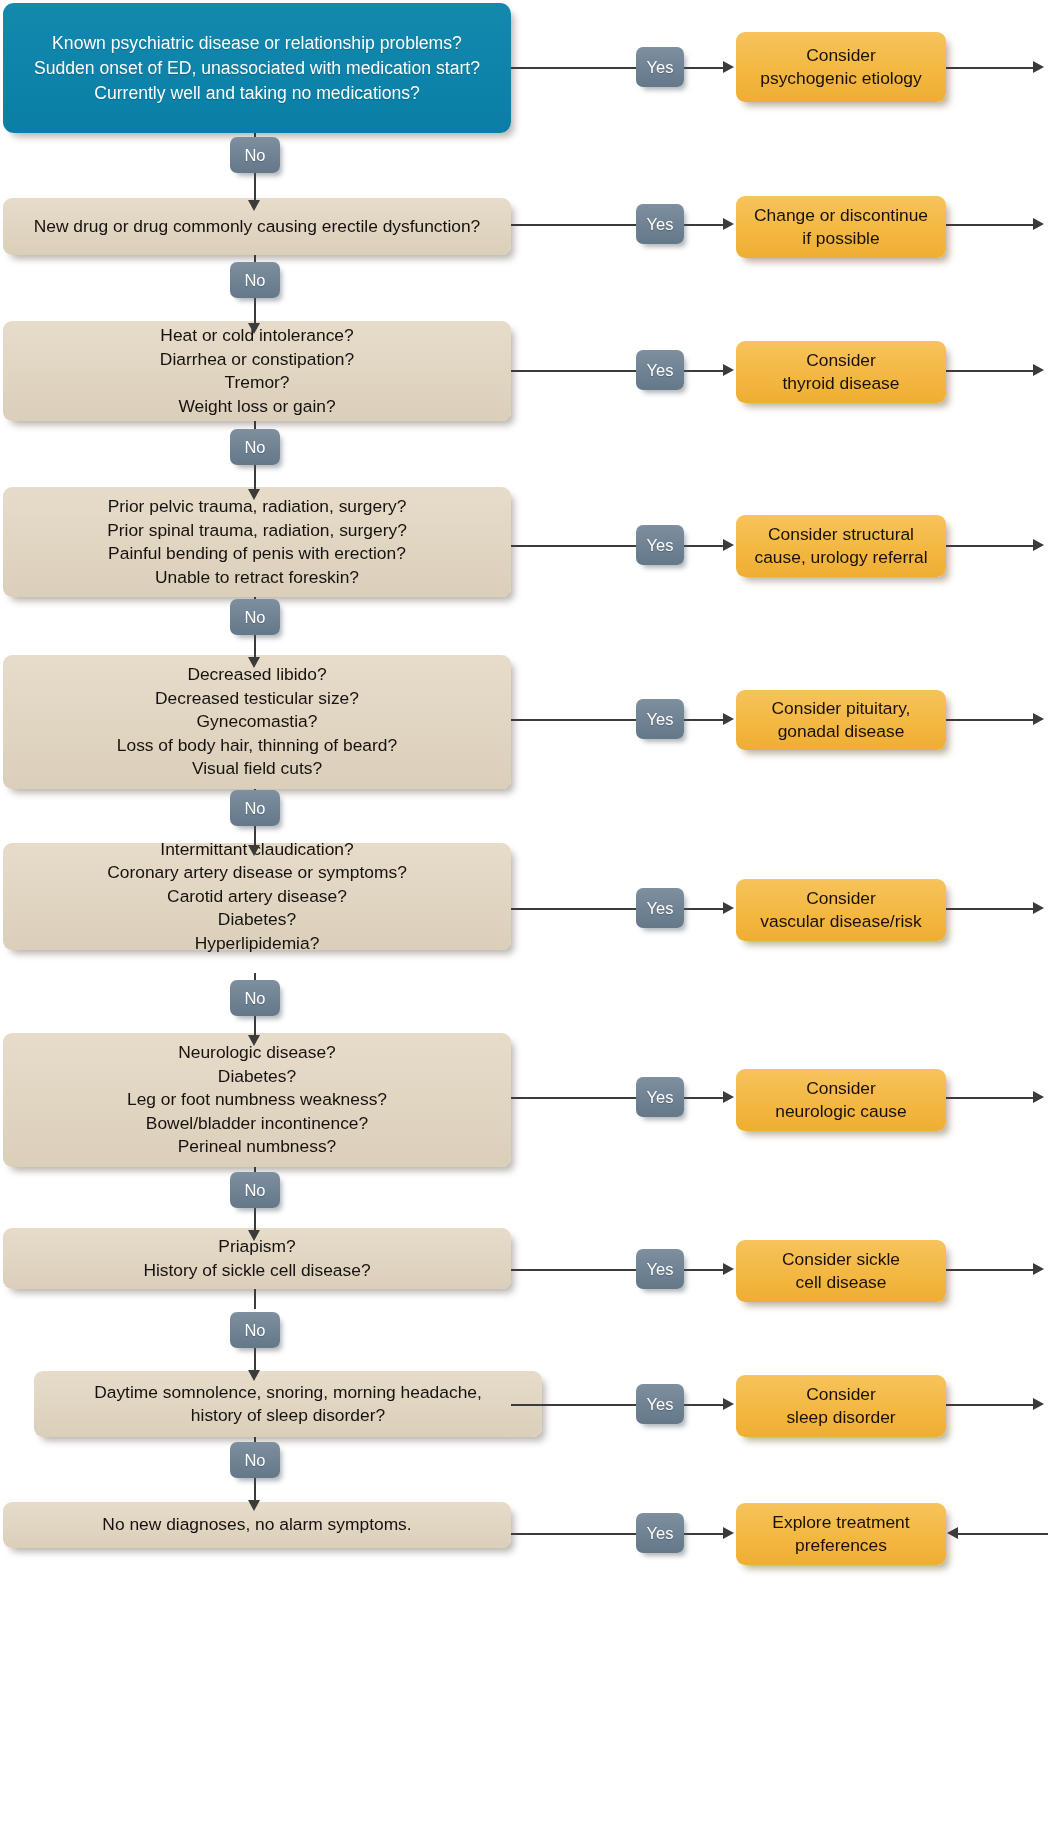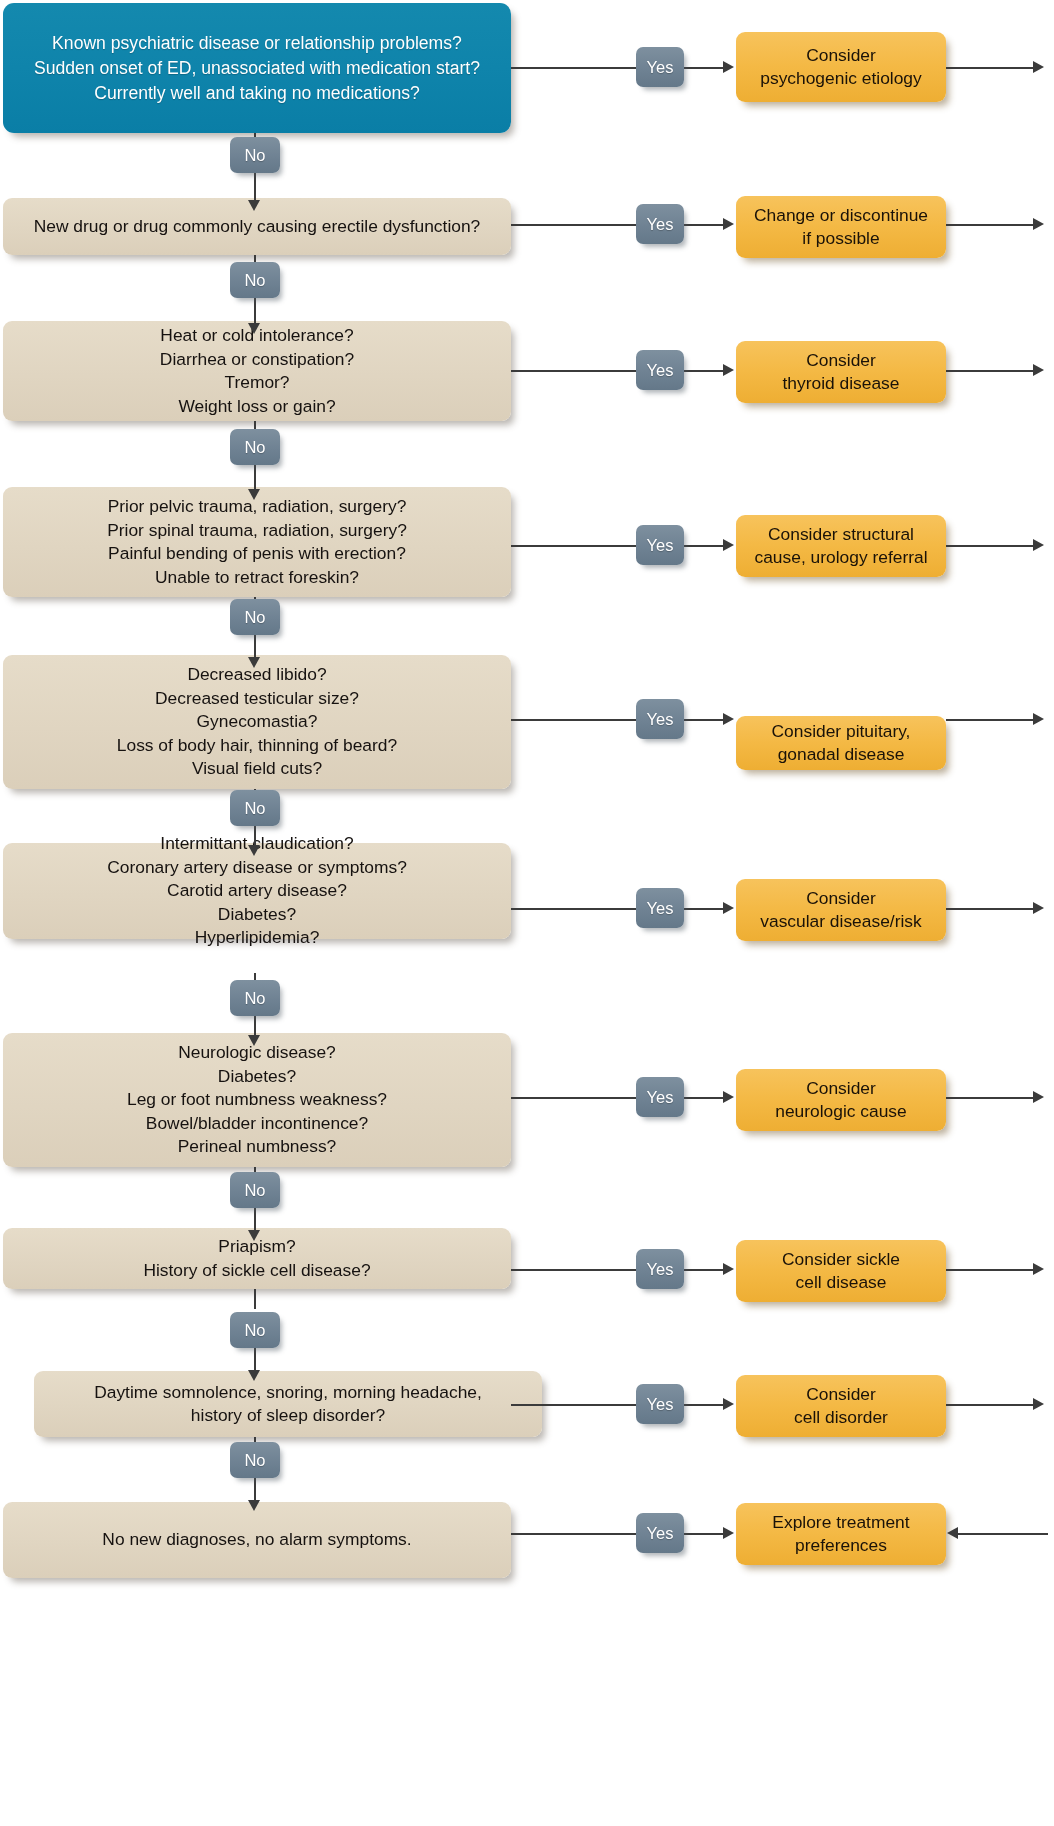--- a/index.html
+++ b/index.html
@@ -214,33 +214,33 @@
     <div class="ln">Decreased libido?</div>
     <div class="ln">Decreased testicular size?</div>
     <div class="ln">Gynecomastia?</div>
     <div class="ln">Loss of body hair, thinning of beard?</div>
     <div class="ln">Visual field cuts?</div>
   </div>
   <div class="hline" style="left:511px;top:719px;width:125px;"></div>
   <div class="badge yes" style="left:636px;top:699px;">Yes</div>
   <div class="hline" style="left:684px;top:719px;width:42px;"></div>
   <div class="arrow-r" style="left:723px;top:713px;"></div>
-  <div class="obox" style="top:716px;height:54px;">
+  <div class="obox" style="top:690px;height:60px;">
     <div class="ln">Consider pituitary,</div>
     <div class="ln">gonadal disease</div>
   </div>
   <div class="hline" style="left:946px;top:719px;width:90px;"></div>
   <div class="arrow-r" style="left:1033px;top:713px;"></div>
 
   <div class="vline" style="left:254px;top:789px;height:2px;"></div>
   <div class="badge no" style="left:230px;top:790px;">No</div>
   <div class="vline" style="left:254px;top:826px;height:26px;"></div>
   <div class="arrow-d" style="left:248px;top:845px;"></div>
 
-  <div class="qbox" style="top:843px;height:96px;">
+  <div class="qbox" style="top:843px;height:107px;">
     <div class="ln">Intermittant claudication?</div>
     <div class="ln">Coronary artery disease or symptoms?</div>
     <div class="ln">Carotid artery disease?</div>
     <div class="ln">Diabetes?</div>
     <div class="ln">Hyperlipidemia?</div>
   </div>
   <div class="hline" style="left:511px;top:908px;width:125px;"></div>
   <div class="badge yes" style="left:636px;top:888px;">Yes</div>
   <div class="hline" style="left:684px;top:908px;width:42px;"></div>
   <div class="arrow-r" style="left:723px;top:902px;"></div>
@@ -302,31 +302,31 @@
   <div class="qbox" style="top:1371px;height:66px;margin-left:31px;">
     <div class="ln">Daytime somnolence, snoring, morning headache,</div>
     <div class="ln">history of sleep disorder?</div>
   </div>
   <div class="hline" style="left:511px;top:1404px;width:125px;"></div>
   <div class="badge yes" style="left:636px;top:1384px;">Yes</div>
   <div class="hline" style="left:684px;top:1404px;width:42px;"></div>
   <div class="arrow-r" style="left:723px;top:1398px;"></div>
   <div class="obox" style="top:1375px;height:62px;">
     <div class="ln">Consider</div>
-    <div class="ln">cell disorder</div>
+    <div class="ln">sleep disorder</div>
   </div>
   <div class="hline" style="left:946px;top:1404px;width:90px;"></div>
   <div class="arrow-r" style="left:1033px;top:1398px;"></div>
 
   <div class="vline" style="left:254px;top:1437px;height:6px;"></div>
   <div class="badge no" style="left:230px;top:1442px;">No</div>
   <div class="vline" style="left:254px;top:1478px;height:28px;"></div>
   <div class="arrow-d" style="left:248px;top:1500px;"></div>
 
-  <div class="qbox" style="top:1502px;height:76px;">
+  <div class="qbox" style="top:1502px;height:46px;">
     <div class="ln">No new diagnoses, no alarm symptoms.</div>
   </div>
   <div class="hline" style="left:511px;top:1533px;width:125px;"></div>
   <div class="badge yes" style="left:636px;top:1513px;">Yes</div>
   <div class="hline" style="left:684px;top:1533px;width:42px;"></div>
   <div class="arrow-r" style="left:723px;top:1527px;"></div>
   <div class="obox" style="top:1503px;height:62px;">
     <div class="ln">Explore treatment</div>
     <div class="ln">preferences</div>
   </div>

